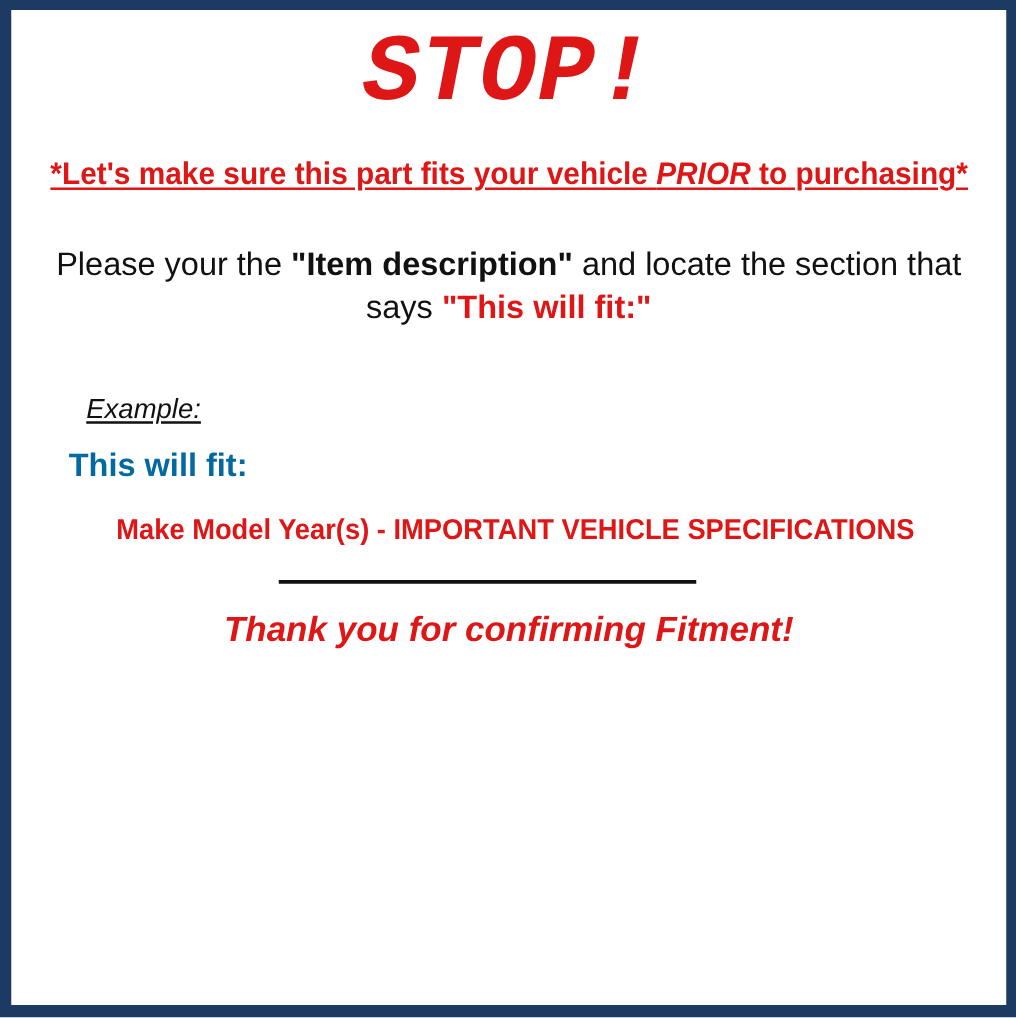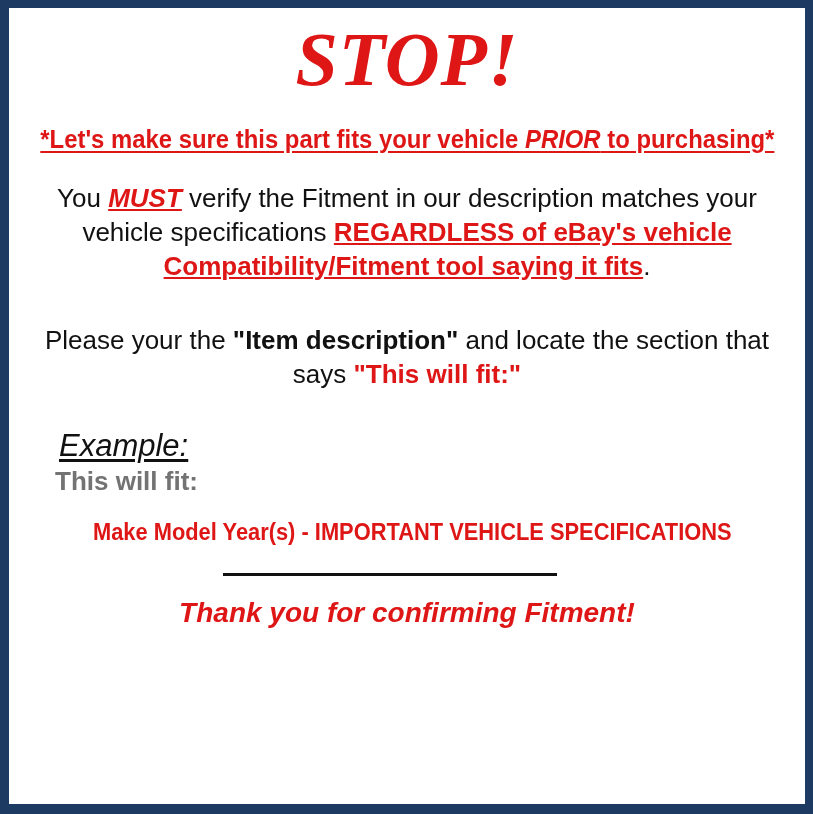--- a/index.html
+++ b/index.html
@@ -36,21 +36,21 @@
   .b        { font-weight: bold; }
   .i        { font-style: italic; }
   .biu      { font-weight: bold; font-style: italic; text-decoration: underline; }
 
   
   #stop-title {
     margin: 0;
     padding-top: 8px;
     text-align: center;
     color: #de1616;
-    font-family: Liberation Serif, serif;
+    font-family: Liberation Mono, monospace;
     font-weight: bold;
     font-style: italic;
     font-size: 76px;
     line-height: 86px;
     letter-spacing: 1px;
   }
 
   
   #subtitle-line {
     margin: 22px 0 0 0;
@@ -80,32 +80,32 @@
 
   .underline-red { text-decoration: underline; text-underline-offset: 2px; }
 
   
   #example-block {
     margin-top: 36px;
     padding-left: 46px;
     text-align: left;
   }
   #example-label {
-    margin: 4px;
+    margin: 14px;
     color: #111111;
     font-style: italic;
-    font-size: 31px;
+    font-size: 22px;
     line-height: 29px;
     display: inline-block;
     text-decoration: underline;
     text-underline-offset: 3px;
   }
   #example-willfit {
     margin: 2px 0 0 0;
-    color: #737373;
+    color: #0369a1;
     font-weight: bold;
     font-size: 26px;
     line-height: 30px;
   }
   #example-spec {
     margin: 22px 0 0 0;
     padding-left: 40px;
     color: #de1616;
     font-weight: bold;
     font-size: 23px;
@@ -148,23 +148,20 @@
   <div id="notice-card">
 
     <h1 id="stop-title">STOP!</h1>
 
     <p id="subtitle-line">
       <span class="u-wrap">
         <span>*Let's make sure this part fits your vehicle </span><span class="i">PRIOR</span><span> to purchasing*</span>
       </span>
     </p>
 
-    <p id="par-must" class="body-par">
-      <span>You </span><span class="red biu">MUST</span><span> verify the Fitment in our description matches your vehicle specifications </span><span class="red b underline-red">REGARDLESS of eBay's vehicle Compatibility/Fitment tool saying it fits</span><span>.</span>
-    </p>
 
     <p id="par-itemdesc" class="body-par">
       <span>Please your the </span><span class="b">"Item description"</span><span> and locate the section that says </span><span class="red b">"This will fit:"</span>
     </p>
 
     <div id="example-block">
       <p id="example-label">Example:</p>
       <p id="example-willfit">This will fit:</p>
       <p id="example-spec">Make Model Year(s) - IMPORTANT VEHICLE SPECIFICATIONS</p>
     </div>

